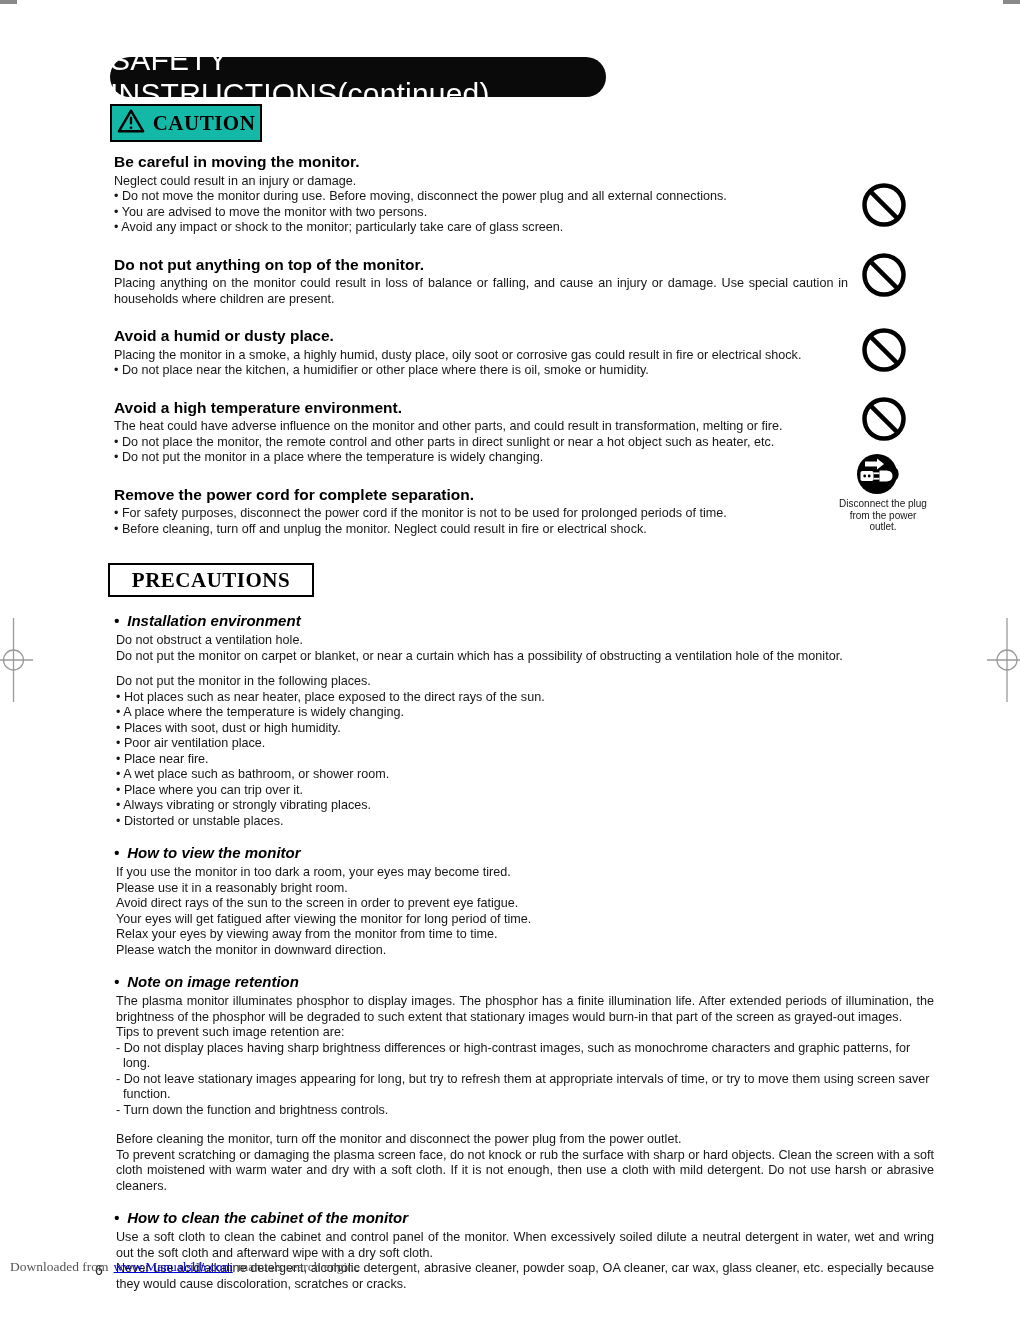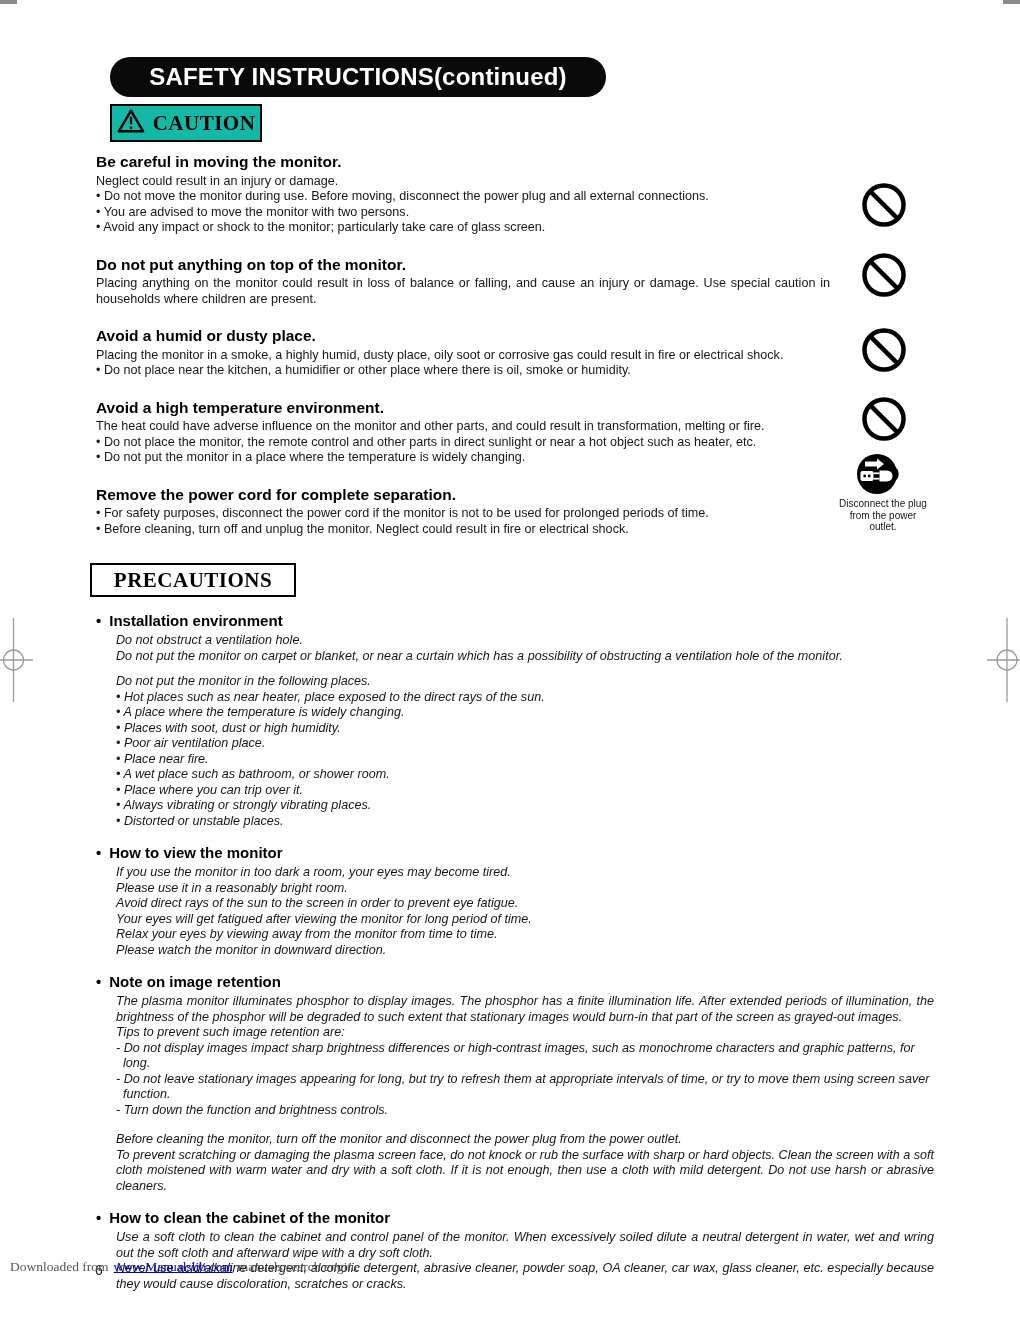--- a/index.html
+++ b/index.html
@@ -8,41 +8,41 @@
   
   .corner-mark{position:absolute;top:0;height:4px;width:17px;background:#8a8a8a;}
   .corner-mark.tl{left:0;}
   .corner-mark.tr{right:0;}
   .reg-mark{position:absolute;top:618px;}
   .reg-mark.left{left:0;}
   .reg-mark.right{left:984px;}
   
   .title-pill{position:absolute;left:110px;top:57px;width:496px;height:40px;background:#0a0a0a;
               border-radius:21px;display:flex;align-items:center;justify-content:center;}
-  .title-pill span{color:#fff;font-weight:bold;font-size:24px;letter-spacing:.2px;}
+  .title-pill span{color:#fff;font-weight:normal;font-size:30px;letter-spacing:.2px;}
   
   .caution-box{position:absolute;left:110px;top:104px;width:148px;height:34px;border:2px solid #000;
                display:flex;align-items:center;justify-content:center;gap:8px;background:#14b8a6;}
   .caution-box .lbl, .prec-box .lbl{font-family:"Liberation Serif","DejaVu Serif",serif;
                font-weight:bold;font-size:21px;letter-spacing:.5px;color:#000;}
   .prec-box{width:202px;height:30px;border:2.5px solid #000;margin:26px 0 8px -6px;
             display:flex;align-items:center;justify-content:center;background:#fff;text-align:right;}
   
-  .content{position:absolute;left:96px;top:153px;width:824px;}
+  .content{position:absolute;left:114px;top:153px;width:824px;}
   .c-section{margin-bottom:20px;width:734px;}
   .c-head{font-size:15.5px;font-weight:bold;line-height:18.5px;margin:0 0 2px 0;color:#000;}
   .bodytxt{font-size:12.6px;line-height:15.5px;color:#161616;}
   .just{text-align:justify;}
   .cb{padding-left:10px;text-indent:-10px;}
   .cb::before{content:"• ";}
   
   .p-section{margin-top:14px;}
-  .p-head{font-size:15px;font-weight:bold;line-height:20px;margin:0 0 2px 0;color:#000;}
+  .p-head{font-size:15px;font-weight:bold;line-height:20px;margin:0 0 2px 0;color:#000;font-style:italic;}
   .p-head::before{content:"•";margin-right:8px;}
-  .p-body{margin-left:20px;width:818px;font-style:italic;}
+  .p-body{margin-left:2px;width:818px;}
   .gap{height:10px;}
   .dash{padding-left:7px;text-indent:-7px;}
   .dash::before{content:"- ";}
   
   .icon-abs{position:absolute;}
   .icon-caption{position:absolute;left:836px;top:498px;width:94px;text-align:center;
                 font-size:10px;line-height:11.5px;color:#161616;}
   
   .page-number{position:absolute;left:95px;top:1262px;font-size:14px;color:#222;}
   .footer{position:absolute;left:10px;top:1259px;font-family:"Liberation Serif","DejaVu Serif",serif;
@@ -197,21 +197,21 @@
         <div class="bodytxt">Relax your eyes by viewing away from the monitor from time to time.</div>
         <div class="bodytxt">Please watch the monitor in downward direction.</div>
       </div>
     </section>
 
     <section class="p-section">
       <h3 class="p-head">Note on image retention</h3>
       <div class="p-body">
         <div class="bodytxt just">The plasma monitor illuminates phosphor to display images. The phosphor has a finite illumination life. After extended periods of illumination, the brightness of the phosphor will be degraded to such extent that stationary images would burn-in that part of the screen as grayed-out images.</div>
         <div class="bodytxt">Tips to prevent such image retention are:</div>
-        <div class="bodytxt dash">Do not display images impact sharp brightness differences or high-contrast images, such as monochrome characters and graphic patterns, for long.</div>
+        <div class="bodytxt dash">Do not display places having sharp brightness differences or high-contrast images, such as monochrome characters and graphic patterns, for long.</div>
         <div class="bodytxt dash">Do not leave stationary images appearing for long, but try to refresh them at appropriate intervals of time, or try to move them using screen saver function.</div>
         <div class="bodytxt dash">Turn down the function and brightness controls.</div>
       </div>
     </section>
 
     <section class="p-section">
       <div class="p-body">
         <div class="bodytxt">Before cleaning the monitor, turn off the monitor and disconnect the power plug from the power outlet.</div>
         <div class="bodytxt just">To prevent scratching or damaging the plasma screen face, do not knock or rub the surface with sharp or hard objects. Clean the screen with a soft cloth moistened with warm water and dry with a soft cloth. If it is not enough, then use a cloth with mild detergent. Do not use harsh or abrasive cleaners.</div>
       </div>

